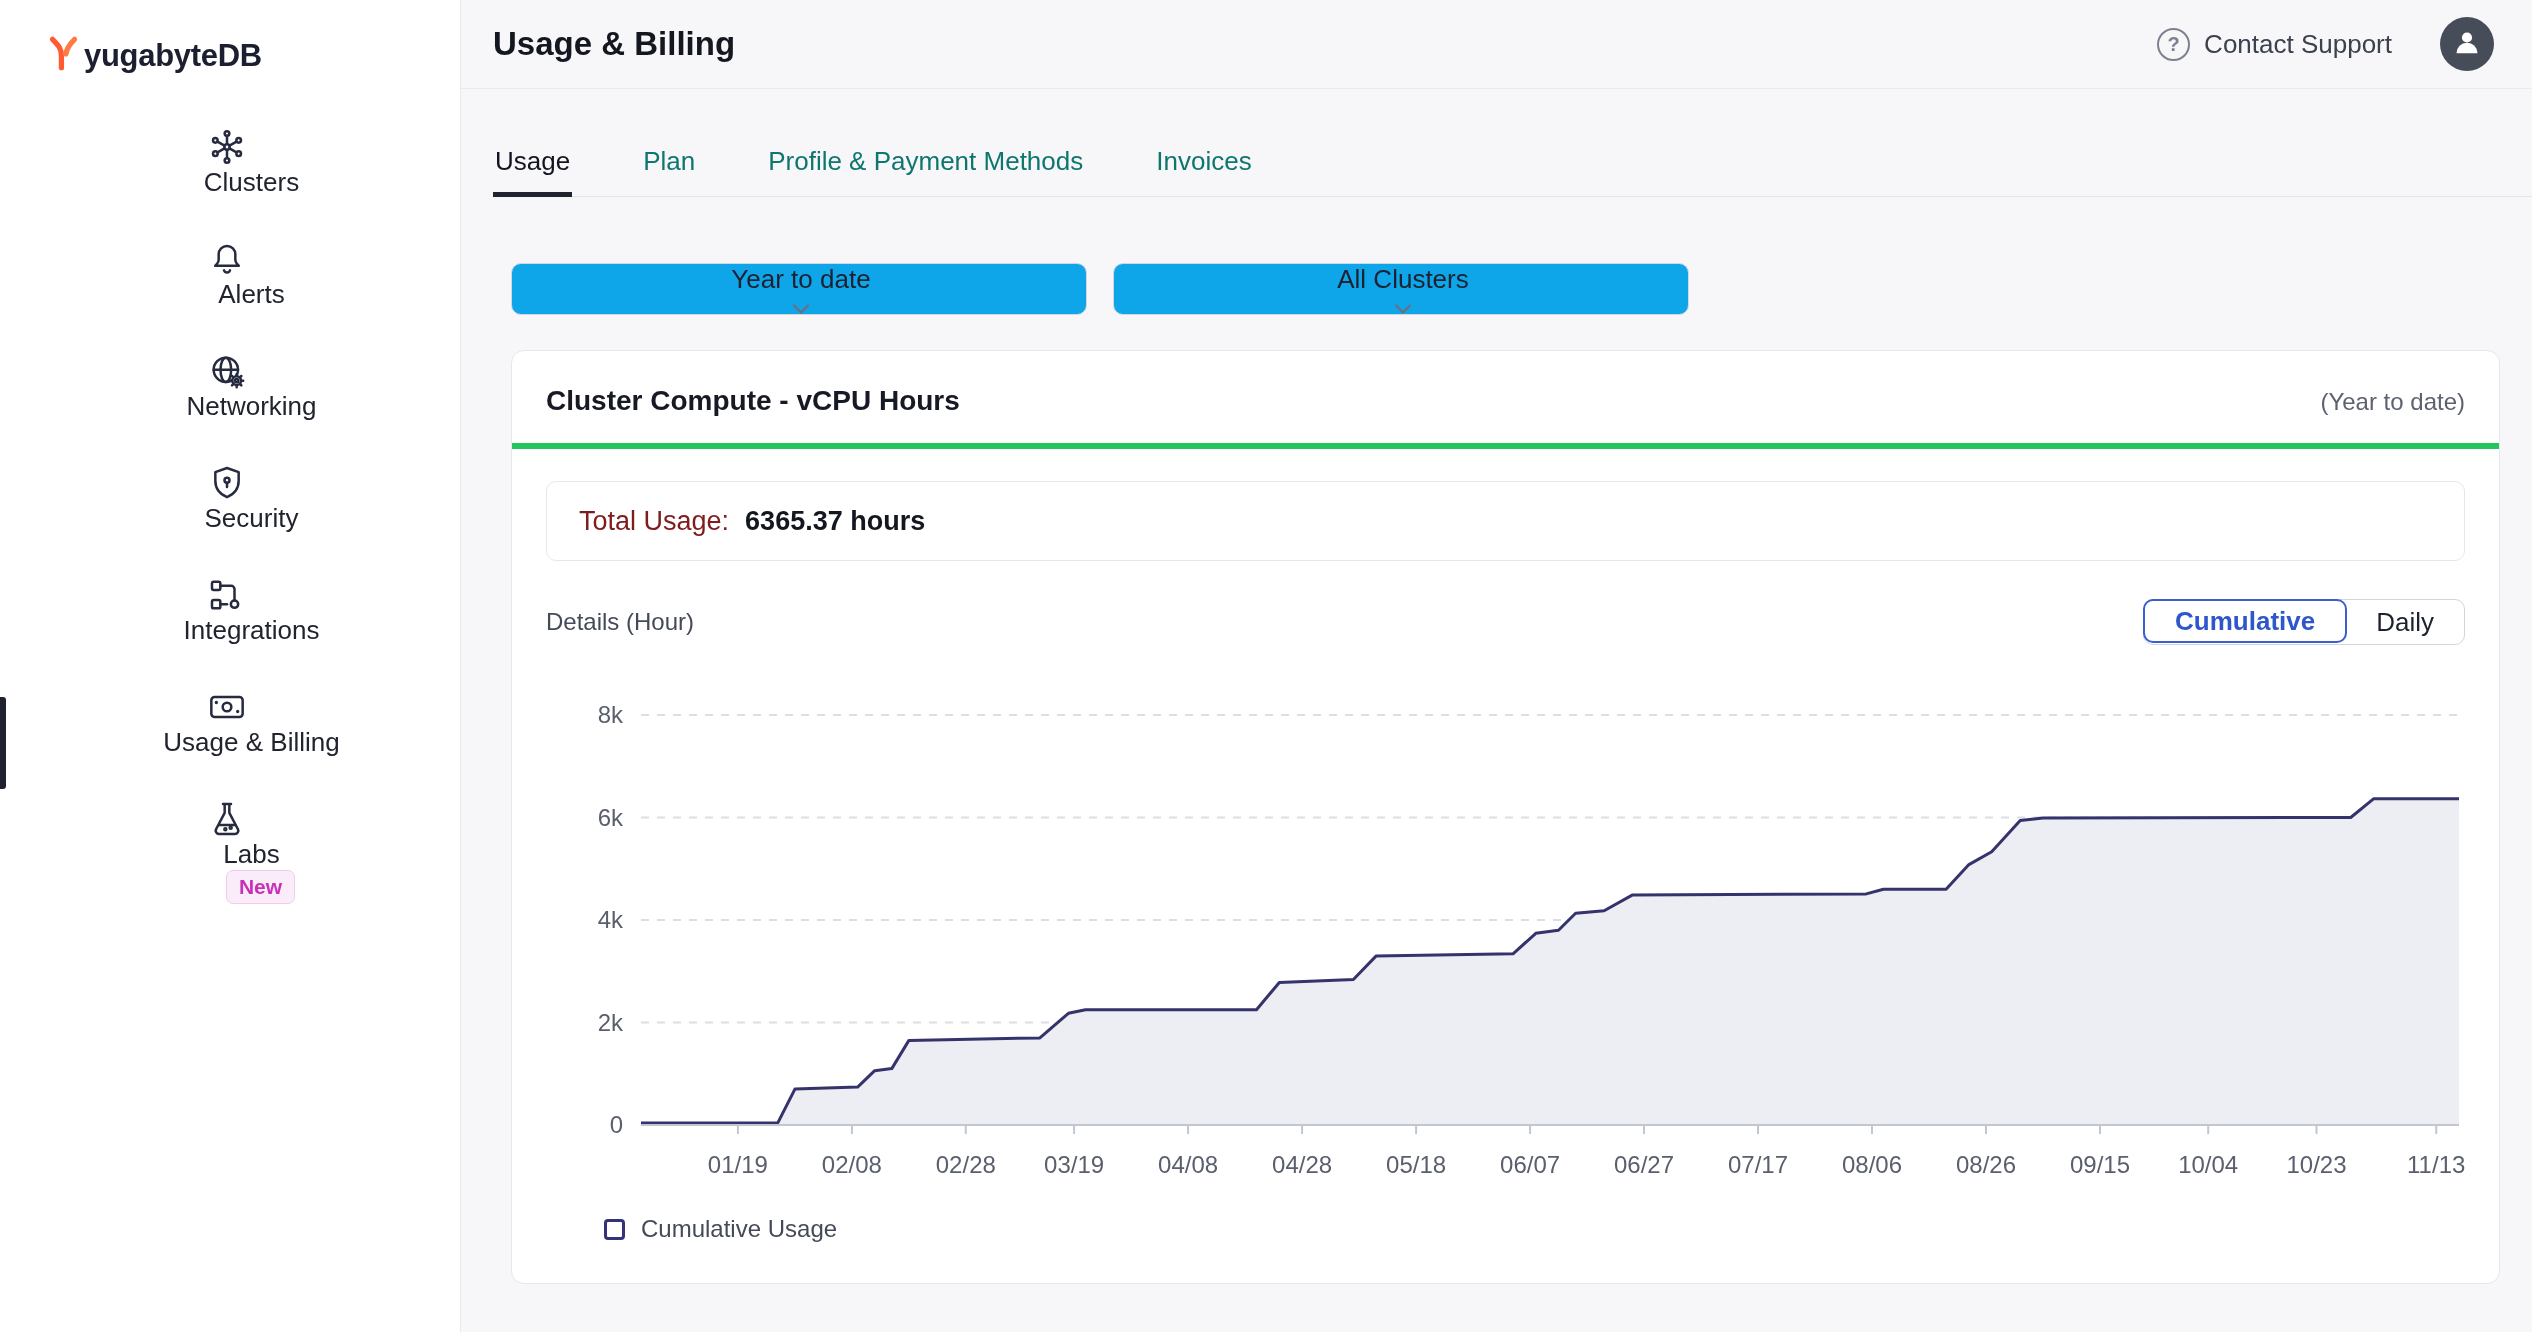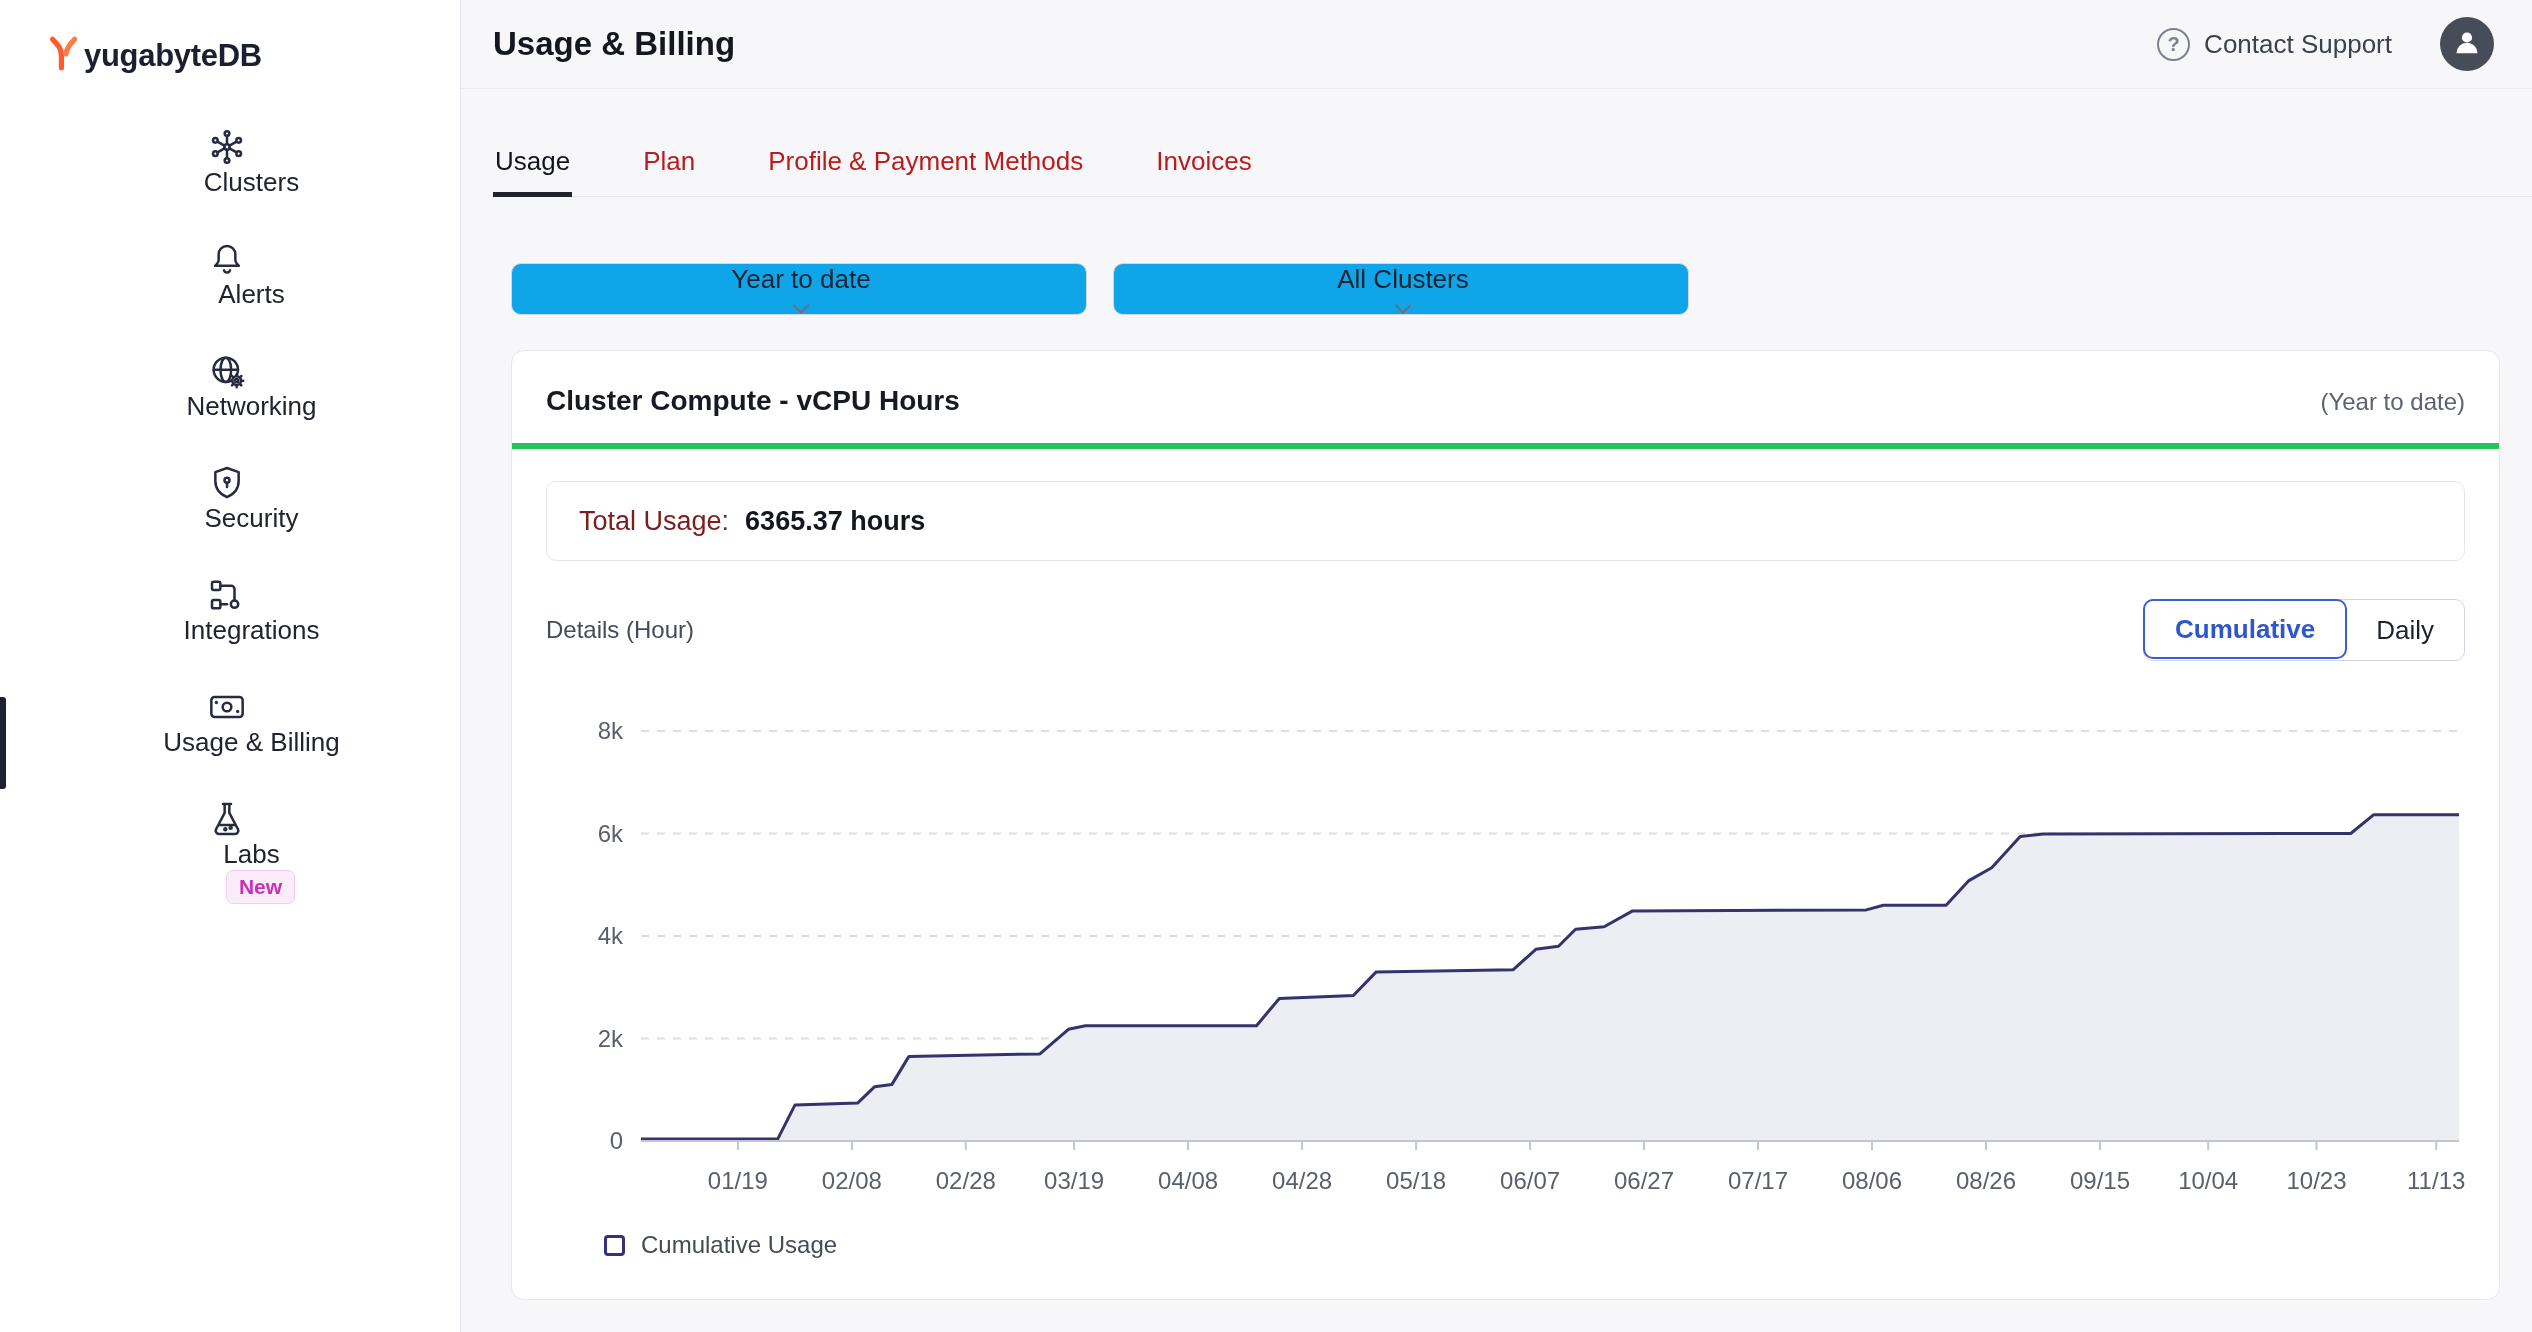--- a/index.html
+++ b/index.html
@@ -48,21 +48,21 @@
     width: 33px; height: 33px; border: 2px solid #7c8190; border-radius: 50%;
     color: #7c8190; font-size: 20px; font-weight: 700;
     display: flex; align-items: center; justify-content: center;
   }
   .avatar {
     width: 54px; height: 54px; border-radius: 50%; background: #474c59;
     display: flex; align-items: center; justify-content: center; cursor: pointer;
   }
   
   .tabs { display: flex; height: 71px; align-items: center; margin: 37px 0 0 32px; border-bottom: 1px solid #e4e5ea; gap: 7px; }
-  .tab { position: relative; height: 100%; display: flex; align-items: center; margin-right: 62px; padding: 0 2px; font-size: 26px; color: #b91c1c; cursor: pointer; }
+  .tab { position: relative; height: 100%; display: flex; align-items: center; margin-right: 62px; padding: 0 2px; font-size: 26px; color: #0f766e; cursor: pointer; }
   .tab.active { color: #12151f; }
   .tab.active::after { content: ""; position: absolute; left: 0; right: 0; bottom: -1px; height: 5px; background: #20242f; }
   
   .content { padding: 0 32px 0 50px; flex: 1; }
   .filters { margin-top: 66px; display: flex; gap: 26px; }
   .select {
     width: 576px; height: 52px; background: #0ea5e9;
     border: 1px solid #d5d7e0; border-radius: 10px;
     display: flex; align-items: center; justify-content: space-between;
     padding: 0 20px 0 24px; font-size: 26px; color: #1d2130; cursor: pointer; flex-direction: column;
@@ -77,21 +77,21 @@
   .card-body { padding: 32px 34px 40px; }
   .total-box {
     border: 1px solid #e6e7ed; border-radius: 10px; height: 80px;
     display: flex; align-items: center; padding: 0 32px; font-size: 27px;
   }
   .total-label { color: #7f1d1d; }
   .total-value { font-weight: 700; color: #14171f; margin-left: 16px; }
   .details-row { margin-top: 38px; display: flex; align-items: center; justify-content: space-between; }
   .details-label { font-size: 24px; color: #454a58; }
   .segmented { display: flex; background: #fff; border: 1px solid #d3d5de; border-radius: 10px; }
-  .seg-btn { height: 60px; display: flex; align-items: center; padding: 8px 30px; font-size: 26px; color: #1d2130; cursor: pointer; }
+  .seg-btn { height: 44px; display: flex; align-items: center; padding: 8px 30px; font-size: 26px; color: #1d2130; cursor: pointer; }
   .seg-btn.active {
     border: 2px solid #3b5ed1; color: #2f57cb; font-weight: 700;
     border-radius: 10px; margin: -1px; background: #fff;
   }
   .chart-wrap { margin-top: 40px; }
   svg text { font-family: "Liberation Sans", sans-serif; }
   .legend { margin-top: 6px; display: flex; align-items: center; gap: 16px; font-size: 24px; color: #454a58; padding-left: 58px; }
   .legend-box { width: 21px; height: 21px; border: 3px solid #33327a; border-radius: 4px; background: #fff; cursor: pointer; }
 </style>
 </head>

